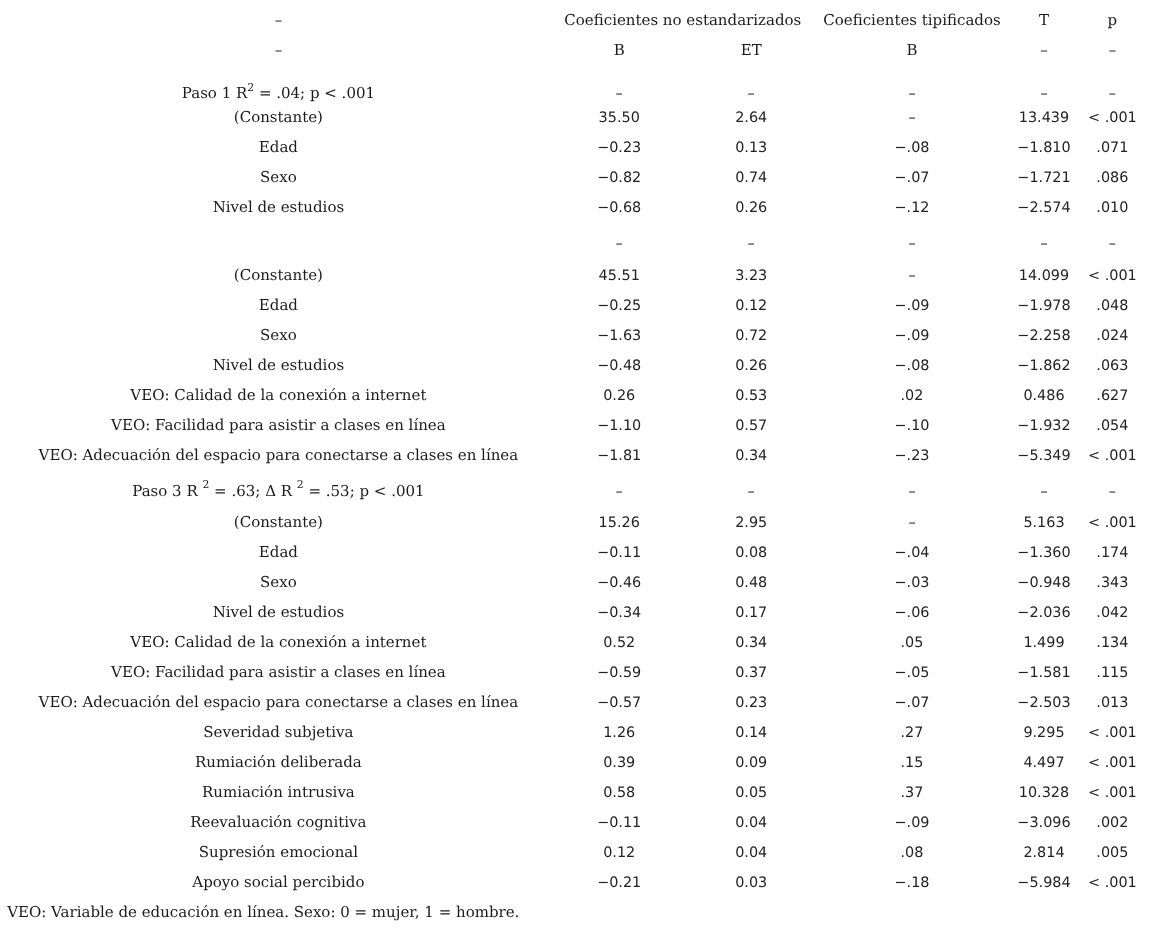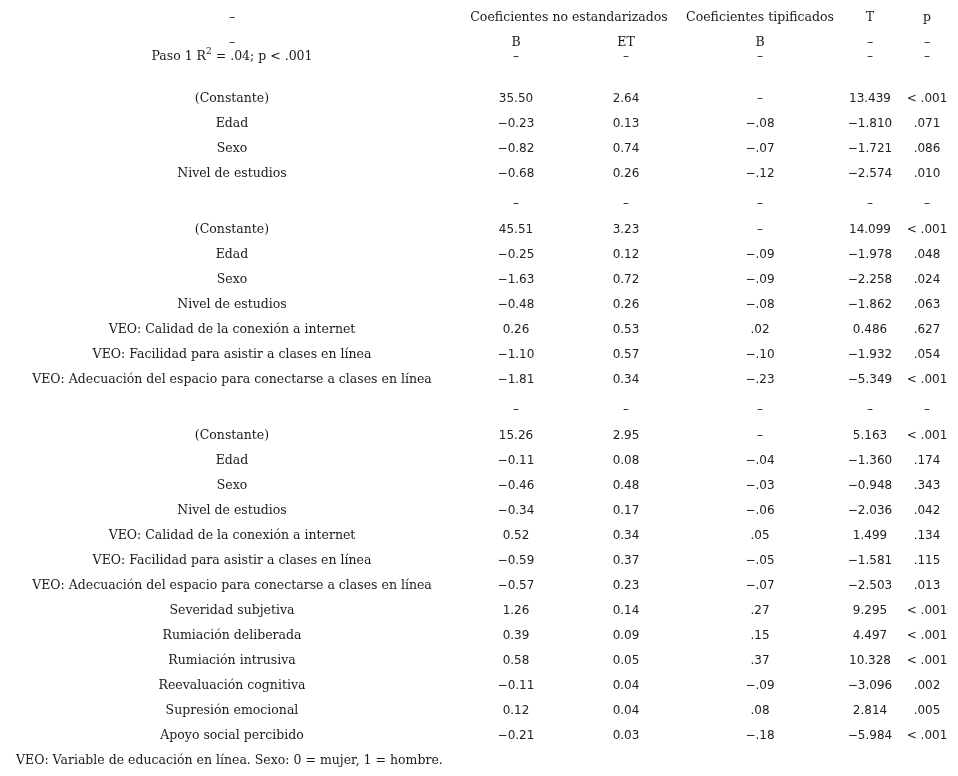--- a/index.html
+++ b/index.html
@@ -44,21 +44,21 @@
   .c-p     { left: 927px; }
   .num {
     font-family: "DejaVu Sans", sans-serif;
     font-size: 12px;
     font-weight: normal;
     color: #222;
   }
   .hdr { font-family: "DejaVu Serif", serif; font-size: 12.5px; }
   .note {
     position: absolute;
-    left: 16px;
+    left: 6px;
     top: 750px;
     white-space: nowrap;
     line-height: 20px;
     text-align: right;
   }
   sup { font-size: 9px; vertical-align: 6px; line-height: 0; }
 </style>
 </head>
 <body>
 
@@ -74,21 +74,21 @@
 
   <div class="row" style="top:32px">
     <span class="cell c-label hdr">–</span>
     <span class="cell c-b hdr">B</span>
     <span class="cell c-et hdr">ET</span>
     <span class="cell c-beta hdr">B</span>
     <span class="cell c-t hdr">–</span>
     <span class="cell c-p hdr">–</span>
   </div>
 
-  <div class="row" style="top:46px">
+  <div class="row" style="top:68px">
     <span class="cell c-label"><span>Paso 1 R</span><sup>2</sup><span> = .04; p &lt; .001</span></span>
     <span class="cell c-b num">–</span>
     <span class="cell c-et num">–</span>
     <span class="cell c-beta num">–</span>
     <span class="cell c-t num">–</span>
     <span class="cell c-p num">–</span>
   </div>
 
   <div class="row" style="top:88px">
     <span class="cell c-label">(Constante)</span>
@@ -182,20 +182,21 @@
   <div class="row" style="top:369px">
     <span class="cell c-label">VEO: Adecuación del espacio para conectarse a clases en línea</span>
     <span class="cell c-b num">−1.81</span>
     <span class="cell c-et num">0.34</span>
     <span class="cell c-beta num">−.23</span>
     <span class="cell c-t num">−5.349</span>
     <span class="cell c-p num">&lt; .001</span>
   </div>
 
   <div class="row" style="top:399px">
+    <span class="cell c-label"><span>Paso 3 R </span><sup>2</sup><span> = .63; Δ R </span><sup>2</sup><span> = .53; p &lt; .001</span></span>
     <span class="cell c-b num">–</span>
     <span class="cell c-et num">–</span>
     <span class="cell c-beta num">–</span>
     <span class="cell c-t num">–</span>
     <span class="cell c-p num">–</span>
   </div>
 
   <div class="row" style="top:425px">
     <span class="cell c-label">(Constante)</span>
     <span class="cell c-b num">15.26</span>

